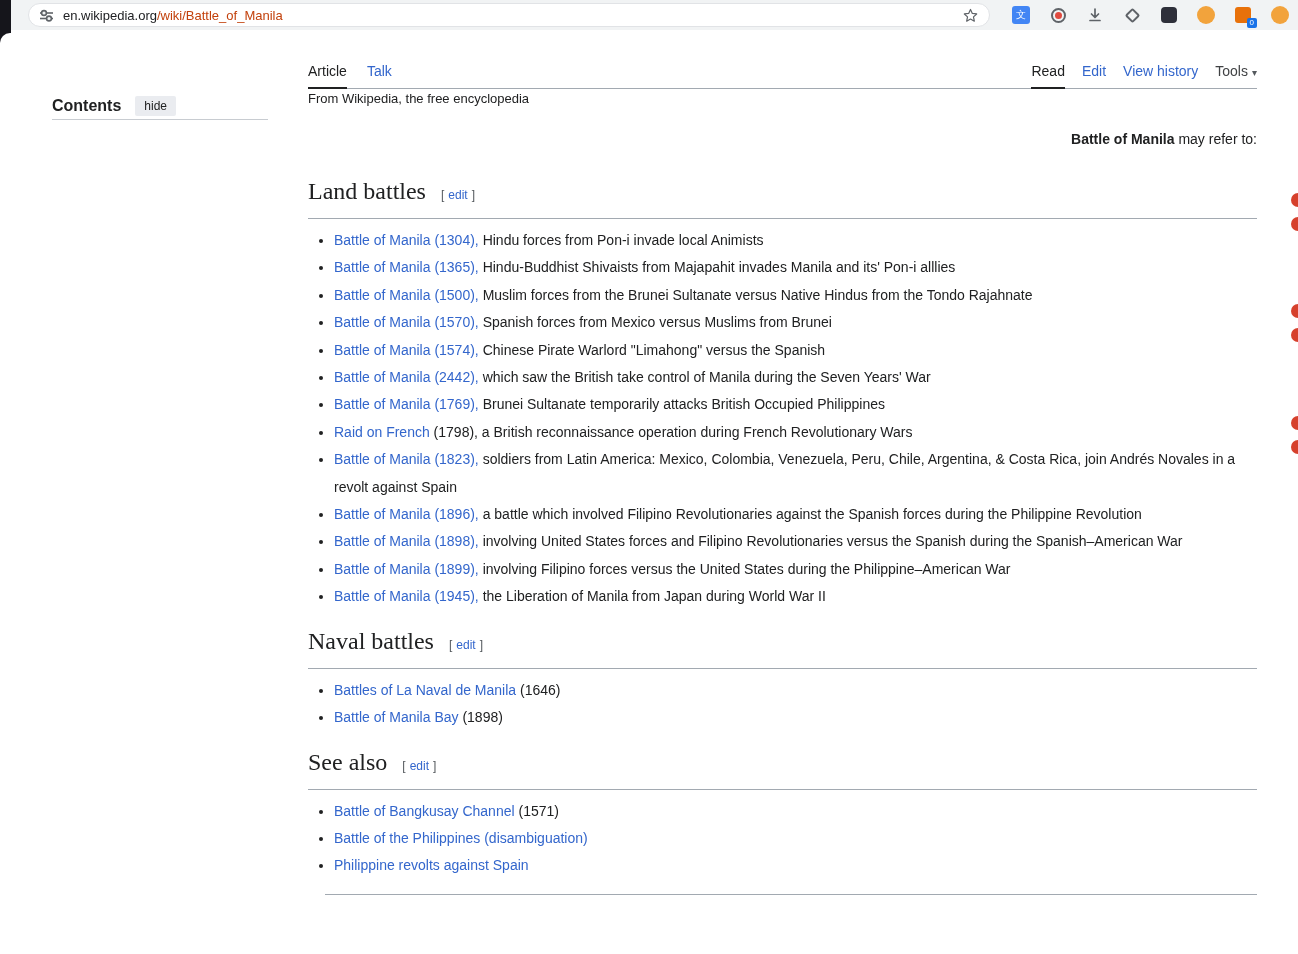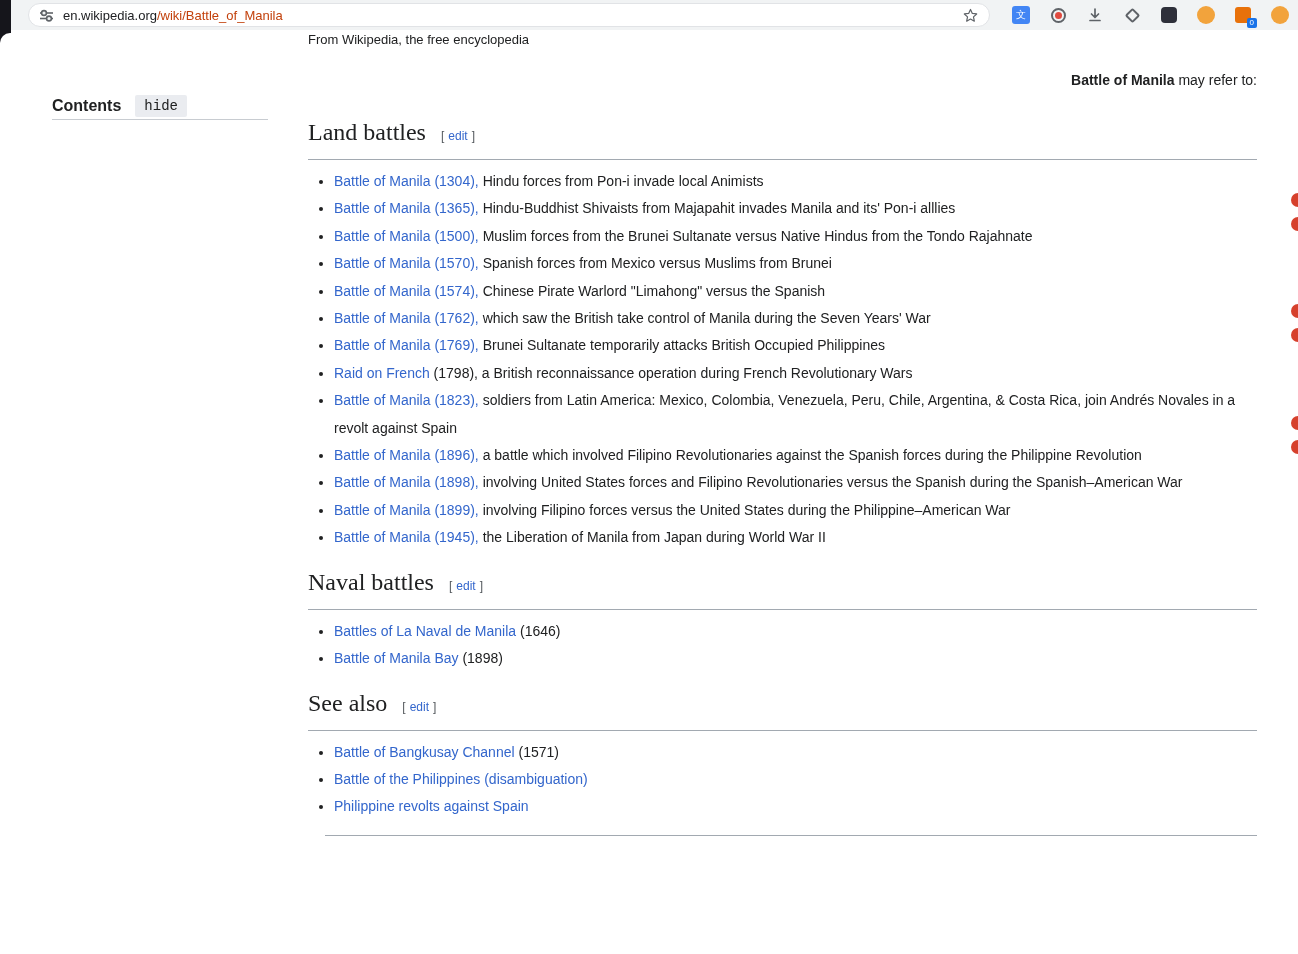--- a/index.html
+++ b/index.html
@@ -45,21 +45,21 @@
   .edge-marker { position: absolute; left: 1291px; width: 14px; height: 14px; border-radius: 50%; z-index: 8; }
 
   
   .wiki { position: absolute; top: 30px; left: 0; right: 0; bottom: 0; background: #fff; z-index: 1; }
   a, .link { color: var(--link, #3366cc); text-decoration: none; cursor: pointer; }
 
   
   .sidebar { position: absolute; left: 52px; top: 70px; width: 216px; }
   .sidebar-header { display: flex; align-items: center; height: 20px; padding-bottom: 8px; border-bottom: 1px solid #c8ccd1; }
   .sidebar-title { font-weight: bold; font-size: 16px; }
-  .hide-btn { margin-left: 14px; font-size: 14px; background: #eaecf0; border-radius: 2px; padding: 3px 9px; color: #202122; border: none; cursor: pointer; font-family: Liberation Mono, monospace; }
+  .hide-btn { margin-left: 14px; font-size: 12px; background: #eaecf0; border-radius: 2px; padding: 3px 9px; color: #202122; border: none; cursor: pointer; }
   .sidebar-nav { margin-top: 12px; }
   .sidebar-item { display: block; font-size: 14px; line-height: 16px; margin-bottom: 12px; }
   .sidebar-item.active { color: #202122; font-weight: bold; }
 
   
   .main { position: absolute; left: 308px; right: 41px; top: 0; }
 
   .tabs-row { margin-top: 33px; display: flex; justify-content: space-between; align-items: flex-end; border-bottom: 1px solid #a2a9b1; font-size: 14px; }
   .tabs-left, .tabs-right { display: flex; gap: 20px; }
   .tabs-right { gap: 17px; }
@@ -142,34 +142,46 @@
 <div class="wiki">
 
   <div class="sidebar">
     <div class="sidebar-header">
       <span class="sidebar-title">Contents</span>
       <button class="hide-btn">hide</button>
     </div>
   </div>
 
   <div class="main">
+    <div class="tabs-row">
+      <div class="tabs-left">
+          <span class="tab active">Article</span>
+          <span class="tab">Talk</span>
+        </div>
+      <div class="tabs-right">
+          <span class="tab active">Read</span>
+          <span class="tab">Edit</span>
+          <span class="tab">View history</span>
+          <span class="tab plain">Tools<span class="caret">▾</span></span>
+        </div>
+    </div>
 
     <p class="tagline">From Wikipedia, the free encyclopedia</p>
 
     <p class="intro"><b>Battle of Manila</b><span> may refer to:</span></p>
 
     <div id="sections-host">
         <h2 class="section-heading"><span>Land battles</span><span class="edit-group">[<a href="#">edit</a>]</span></h2>
         <ul class="section-list">
           <li><a href="#">Battle of Manila (1304),</a> Hindu forces from Pon-i invade local Animists</li>
           <li><a href="#">Battle of Manila (1365),</a> Hindu-Buddhist Shivaists from Majapahit invades Manila and its' Pon-i alllies</li>
           <li><a href="#">Battle of Manila (1500),</a> Muslim forces from the Brunei Sultanate versus Native Hindus from the Tondo Rajahnate</li>
           <li><a href="#">Battle of Manila (1570),</a> Spanish forces from Mexico versus Muslims from Brunei</li>
           <li><a href="#">Battle of Manila (1574),</a> Chinese Pirate Warlord "Limahong" versus the Spanish</li>
-          <li><a href="#">Battle of Manila (1762),</a> which saw the British take control of Manila during the Seven Years' War</li>
+          <li><a href="#">Battle of Manila (2442),</a> which saw the British take control of Manila during the Seven Years' War</li>
           <li><a href="#">Battle of Manila (1769),</a> Brunei Sultanate temporarily attacks British Occupied Philippines</li>
           <li><a href="#">Raid on French</a> (1798), a British reconnaissance operation during French Revolutionary Wars</li>
           <li><a href="#">Battle of Manila (1823),</a> soldiers from Latin America: Mexico, Colombia, Venezuela, Peru, Chile, Argentina, &amp; Costa Rica, join Andrés Novales in a revolt against Spain</li>
           <li><a href="#">Battle of Manila (1896),</a> a battle which involved Filipino Revolutionaries against the Spanish forces during the Philippine Revolution</li>
           <li><a href="#">Battle of Manila (1898),</a> involving United States forces and Filipino Revolutionaries versus the Spanish during the Spanish–American War</li>
           <li><a href="#">Battle of Manila (1899),</a> involving Filipino forces versus the United States during the Philippine–American War</li>
           <li><a href="#">Battle of Manila (1945),</a> the Liberation of Manila from Japan during World War II</li>
         </ul>
         <h2 class="section-heading tight"><span>Naval battles</span><span class="edit-group">[<a href="#">edit</a>]</span></h2>
         <ul class="section-list">

